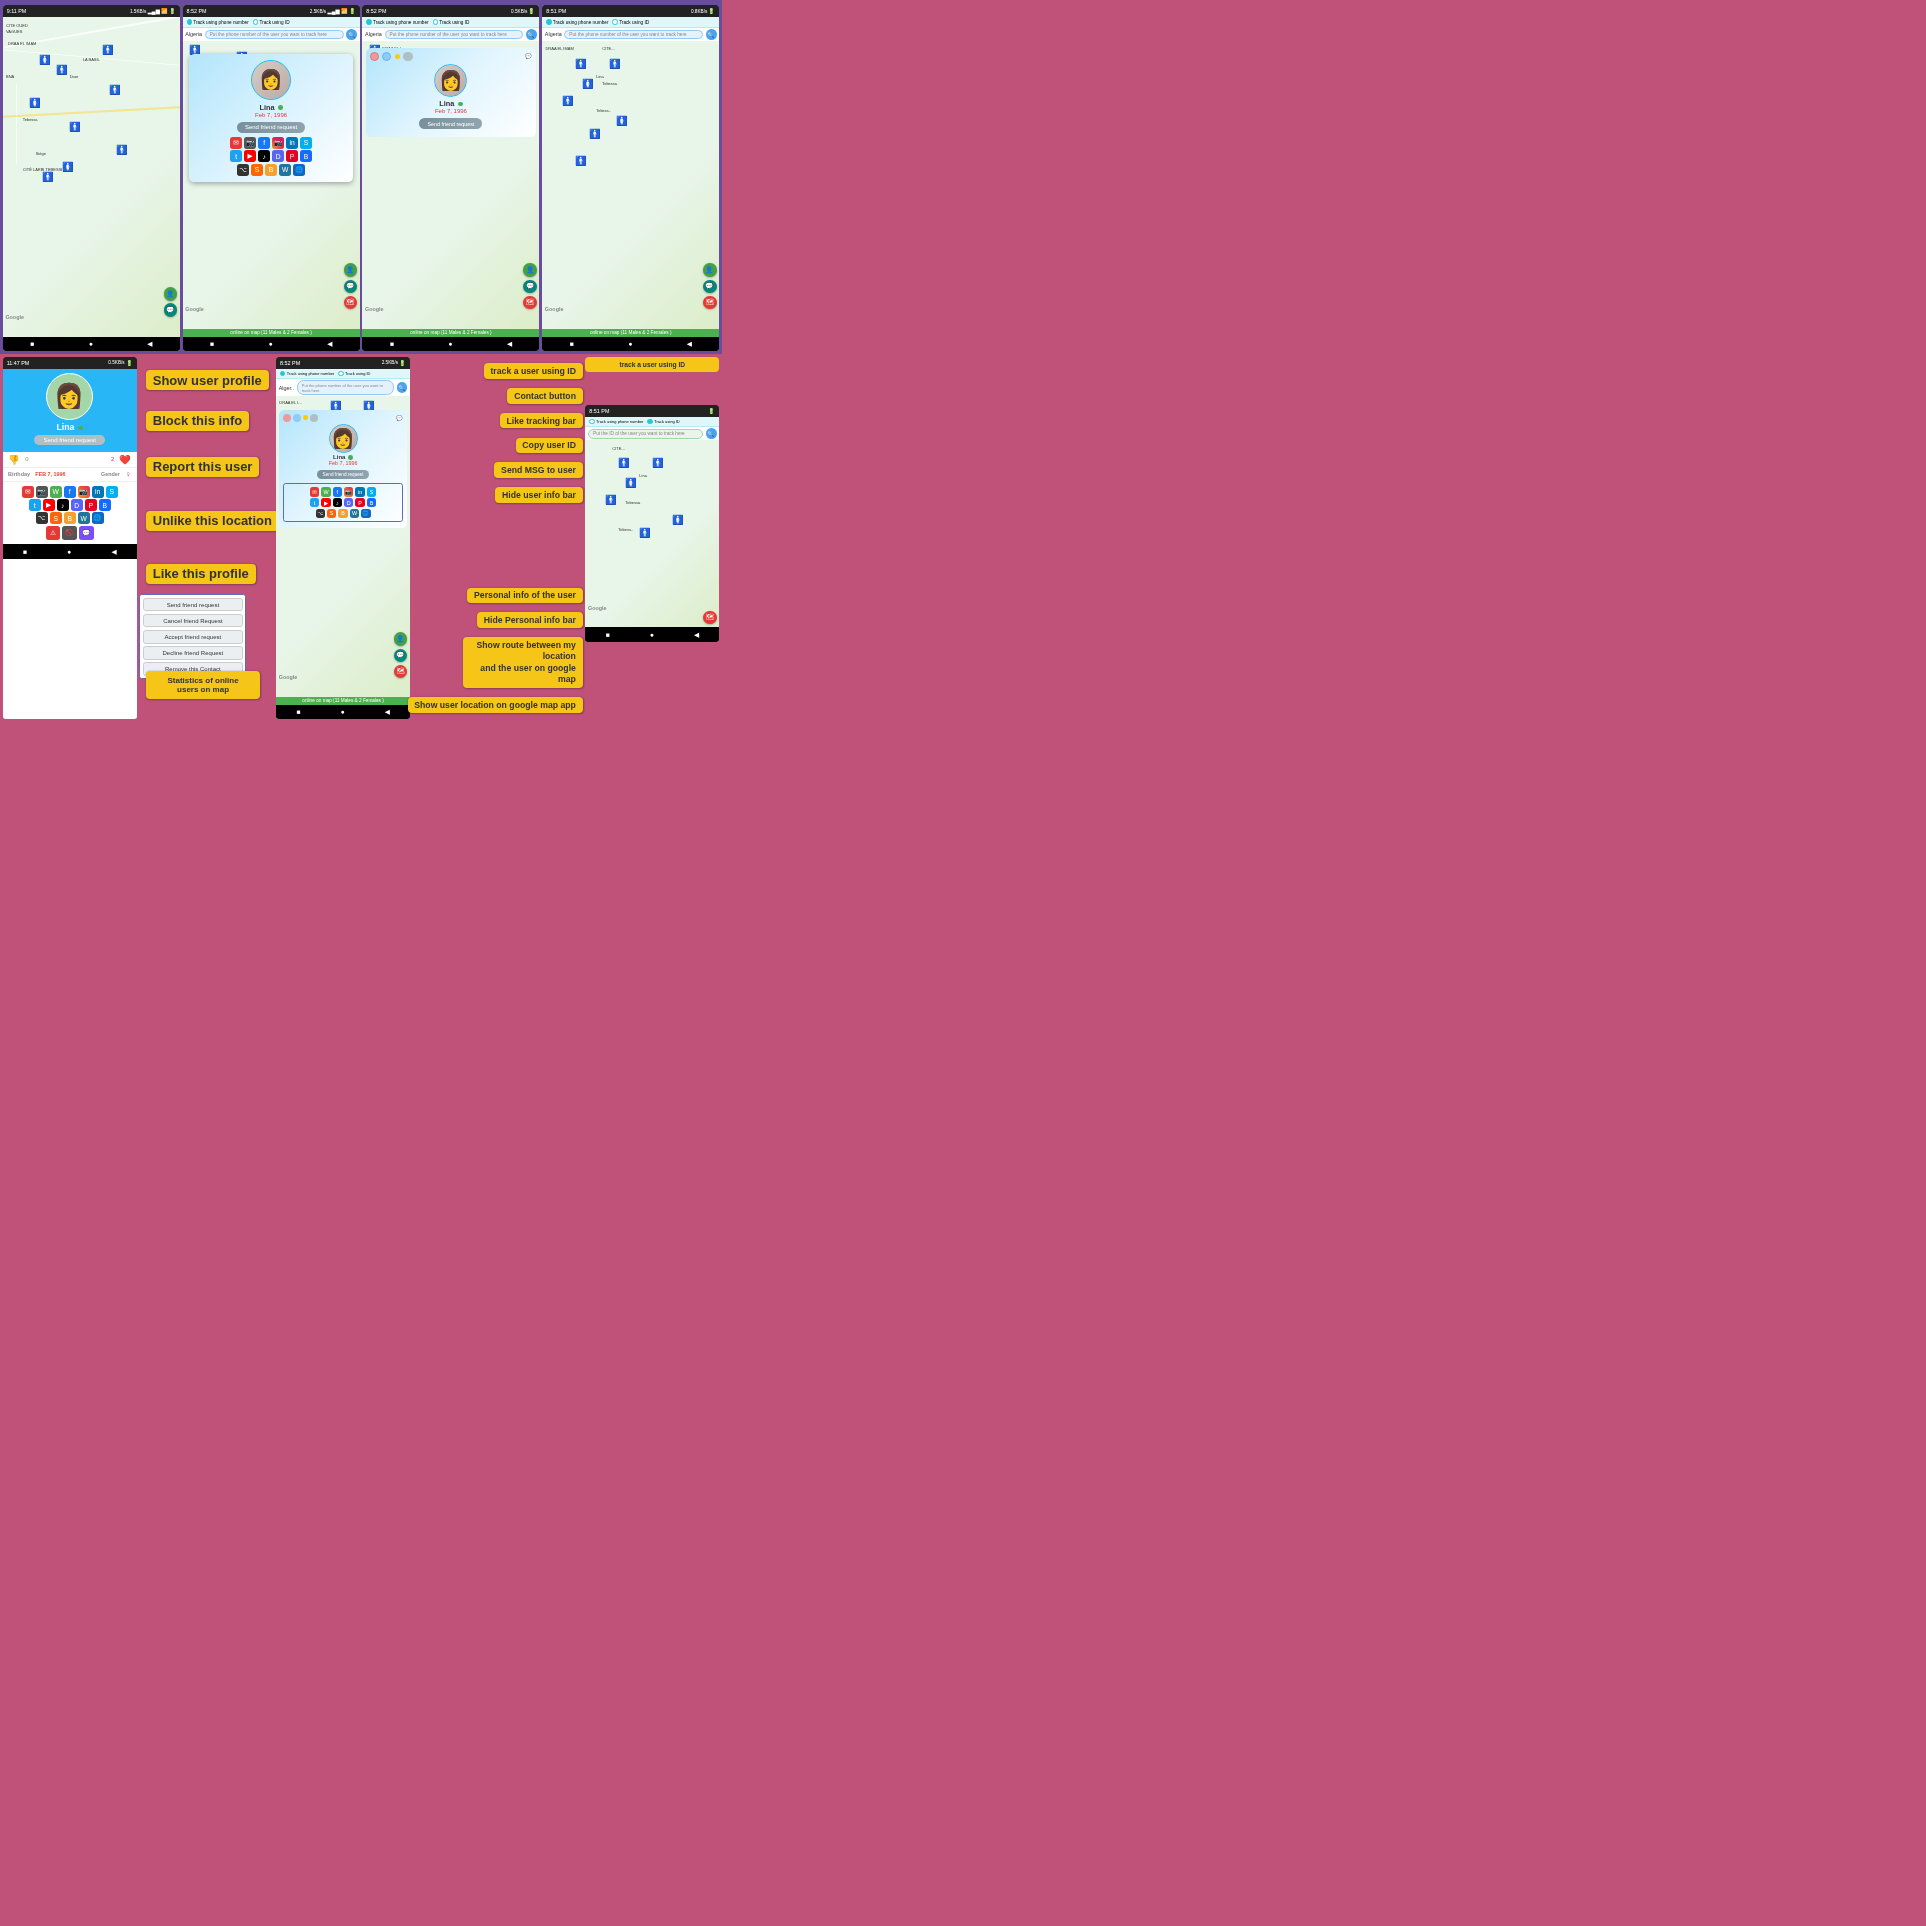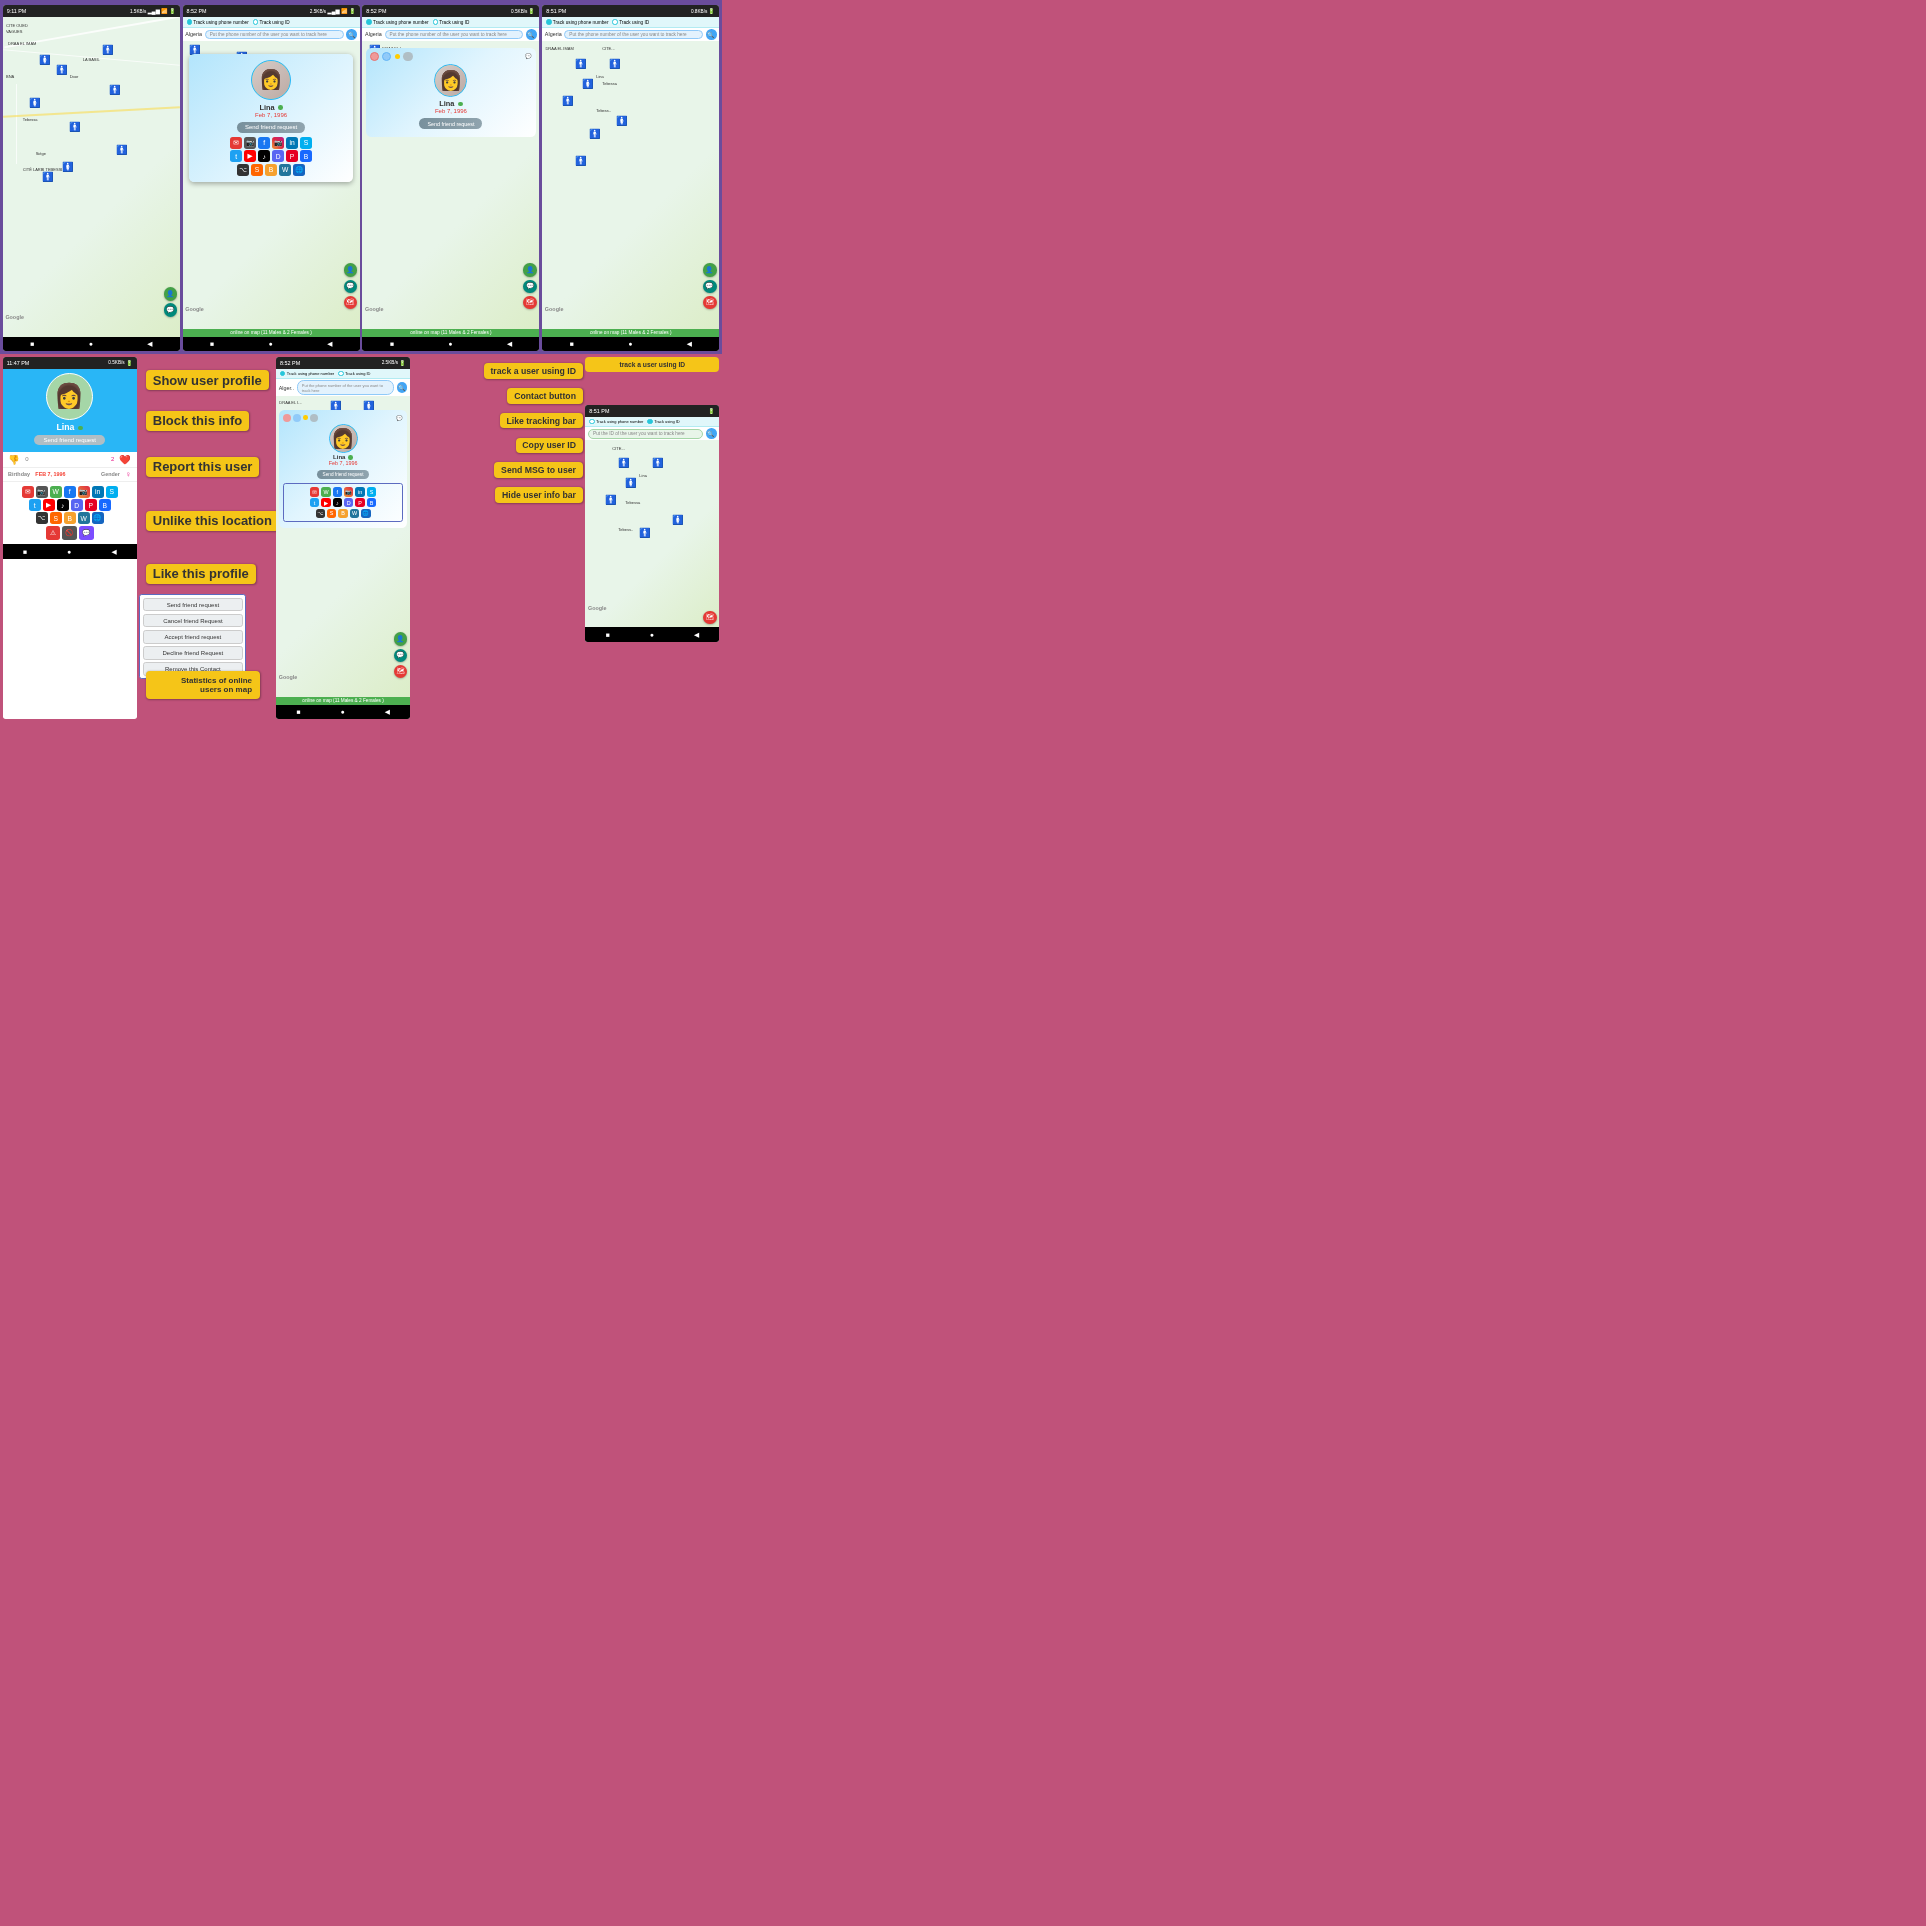--- a/index.html
+++ b/index.html
@@ -830,21 +830,21 @@
     </div>
 
     <div class="friend-request-panel">
       <div class="fr-btn">Send friend request</div>
       <div class="fr-btn">Cancel friend Request</div>
       <div class="fr-btn">Accept friend request</div>
       <div class="fr-btn">Decline friend Request</div>
       <div class="fr-btn">Remove this Contact</div>
     </div>
 
-    <div style="position:absolute;bottom:20px;left:6.7px;background:#f5c518;color:#333;font-weight:bold;font-size:8px;padding:5.4px 8px;border-radius:4px;width:114px;text-align:right;box-shadow:0.7px 0.7px 2px rgba(0,0,0,0.3);">
+    <div style="position:absolute;bottom:20px;left:6.7px;background:#f5c518;color:#333;font-weight:bold;font-size:8px;padding:5.4px 8px;border-radius:4px;width:114px;text-align:center;box-shadow:0.7px 0.7px 2px rgba(0,0,0,0.3);">
       <span>Statistics of online<br>users on map</span>
     </div>
   </div>
 
   <div class="middle-phone">
     <div class="phone-status-bar">
       <span>8:52 PM</span>
       <div class="phone-status-icons">
         <span style="font-size:4.7px;">2.5KB/s</span>
         <span>🔋</span>
@@ -934,20 +934,26 @@
 
     <div style="position:absolute;top:6.7px;right:0;display:flex;flex-direction:column;gap:9.4px;align-items:flex-end;">
       <div class="annotation-label large">track a user using ID</div>
       <div class="annotation-label large">Contact button</div>
       <div class="annotation-label large">Like tracking bar</div>
       <div class="annotation-label large">Copy user ID</div>
       <div class="annotation-label large">Send MSG to user</div>
       <div class="annotation-label large">Hide user info bar</div>
     </div>
 
+    <div style="position:absolute;bottom:6.7px;right:0;display:flex;flex-direction:column;gap:9.4px;align-items:flex-end;">
+      <div class="annotation-label large">Personal info of the user</div>
+      <div class="annotation-label large">Hide Personal info  bar</div>
+      <div class="annotation-label large" style="text-align:right;white-space:normal;max-width:120px;line-height:1.3;">Show route between my location<br>and the user on google map</div>
+      <div class="annotation-label large">Show user location on google map app</div>
+    </div>
   </div>
 
   <div class="right-phone-wrap">
 
     <div style="background:#f5c518;color:#333;font-weight:bold;font-size:6.7px;padding:4px 6.7px;border-radius:4px;margin-bottom:2.7px;text-align:center;">
       <span>track a user using ID</span>
     </div>
     <div class="right-phone">
       <div class="phone-status-bar">
         <span>8:51 PM</span>

